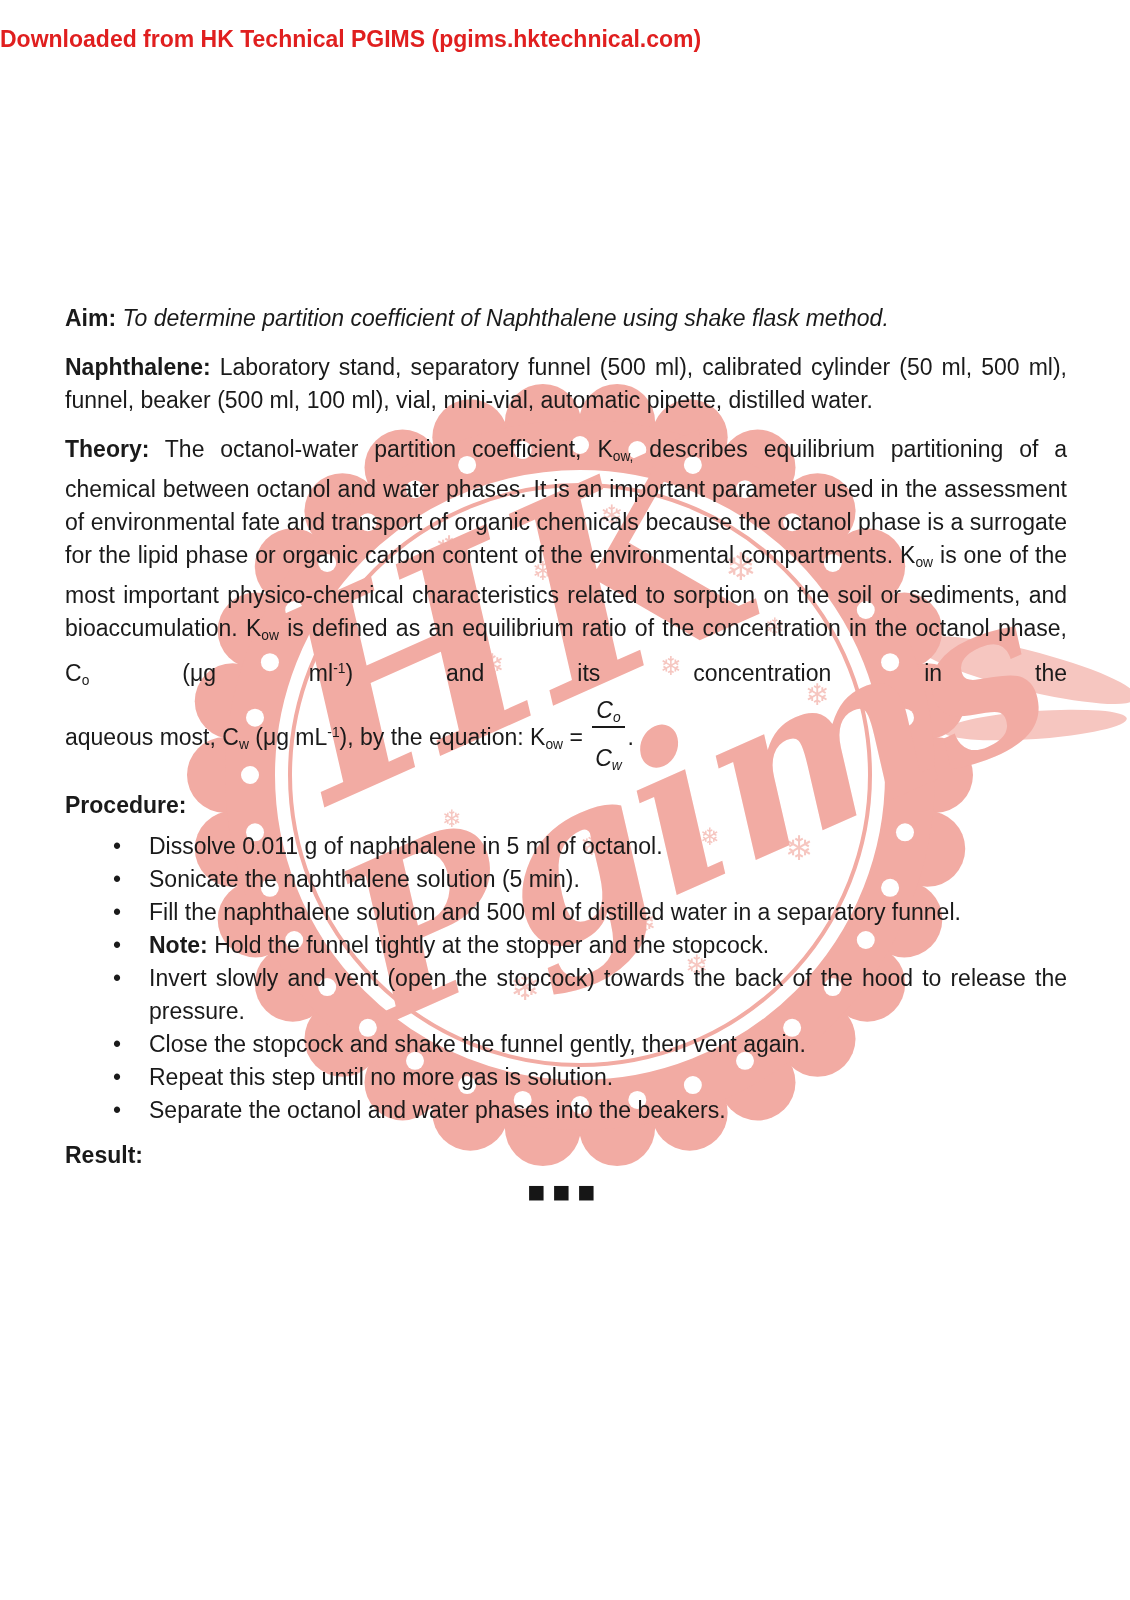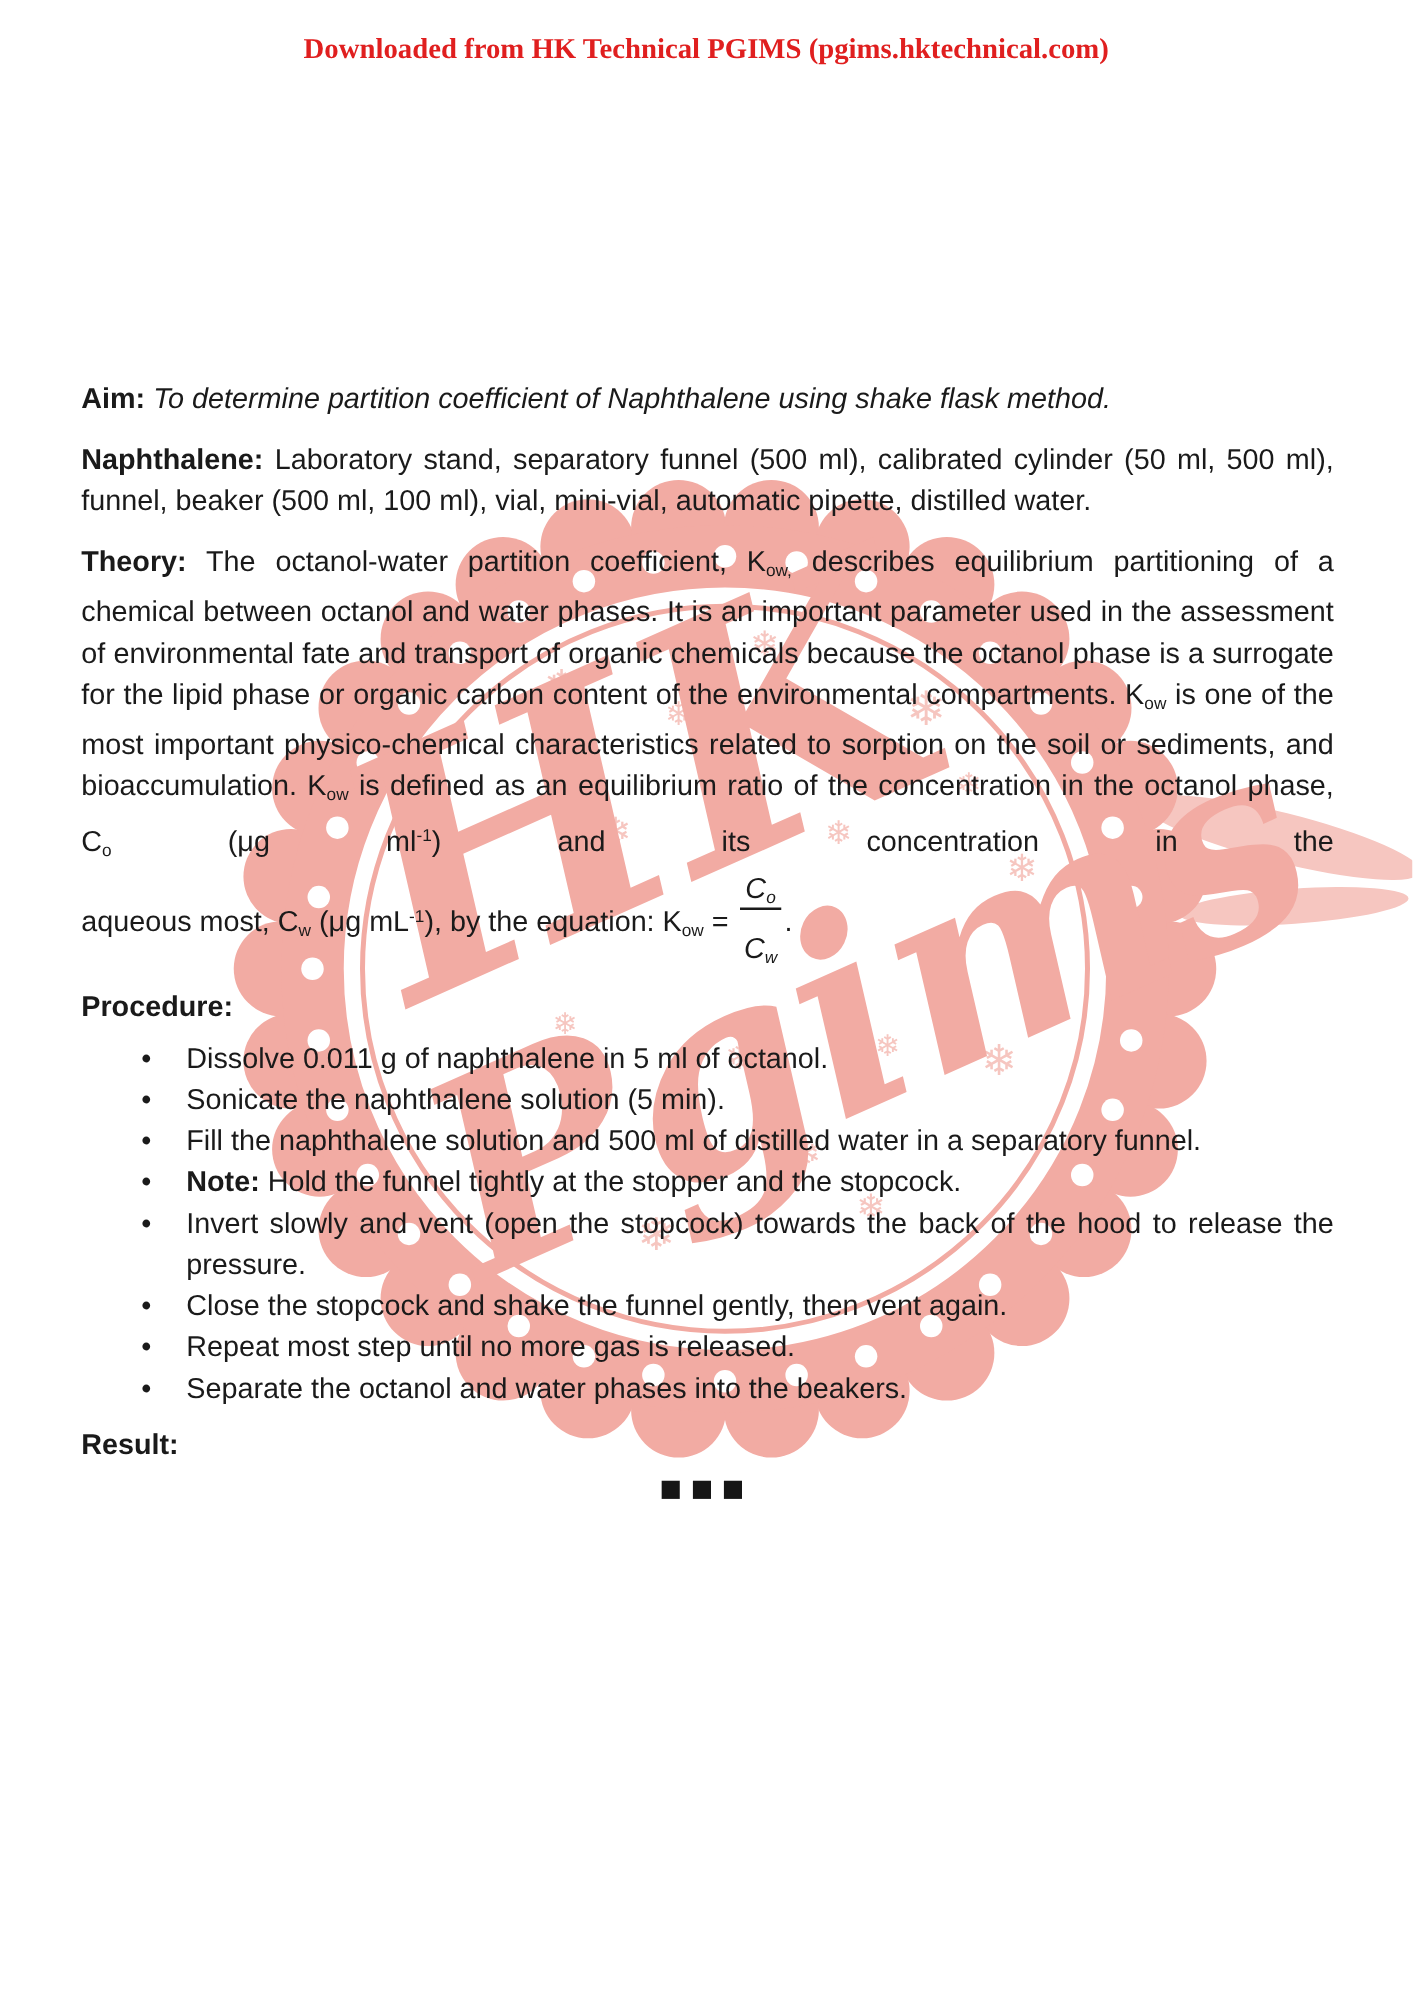--- a/index.html
+++ b/index.html
@@ -7,22 +7,22 @@
     --watermark-pink:#f2aba3;
     --watermark-light:#f6c6c0;
     --text-color:#1a1a1a;
   }
   html,body{margin:0;padding:0;background:#ffffff;}
   .page{
     position:relative;width:1130px;height:1600px;background:#ffffff;overflow:hidden;
     font-family:"Liberation Sans",sans-serif;color:var(--text-color);
   }
   .header{
-    position:absolute;top:26px;left:0;right:0;z-index:2;text-align:center;
-    font-family:Liberation Serif, serif;font-weight:700;font-size:23px;
+    position:absolute;top:26px;left:0;right:0;z-index:2;text-align:left;
+    font-family:Liberation Sans, sans-serif;font-weight:700;font-size:23px;
     color:var(--header-red);
   }
   .wm{position:absolute;left:180px;top:375px;z-index:0;}
   .wm .pink{fill:var(--watermark-pink);}
   .wm .lightpink{fill:var(--watermark-light);}
   .wm .band{fill:none;stroke:var(--watermark-pink);}
   .wm .white-dot{fill:#ffffff;}
   .wm .wmtext{fill:var(--watermark-pink);font-family:"DejaVu Serif",serif;font-style:italic;font-weight:700;}
   .wm .flake{fill:var(--watermark-light);font-family:"DejaVu Sans",sans-serif;}
   .content{
@@ -203,21 +203,21 @@
       </li>
       <li>
         <span class="bullet">•</span>
         <div class="li-body">
             <div><span>Close the stopcock and shake the funnel gently, then vent again.</span></div>
           </div>
       </li>
       <li>
         <span class="bullet">•</span>
         <div class="li-body">
-            <div><span>Repeat most step until no more gas is released.</span></div>
+            <div><span>Repeat this step until no more gas is solution.</span></div>
           </div>
       </li>
       <li>
         <span class="bullet">•</span>
         <div class="li-body">
             <div><span>Separate the octanol and water phases into the beakers.</span></div>
           </div>
       </li>
     </ul>
 

